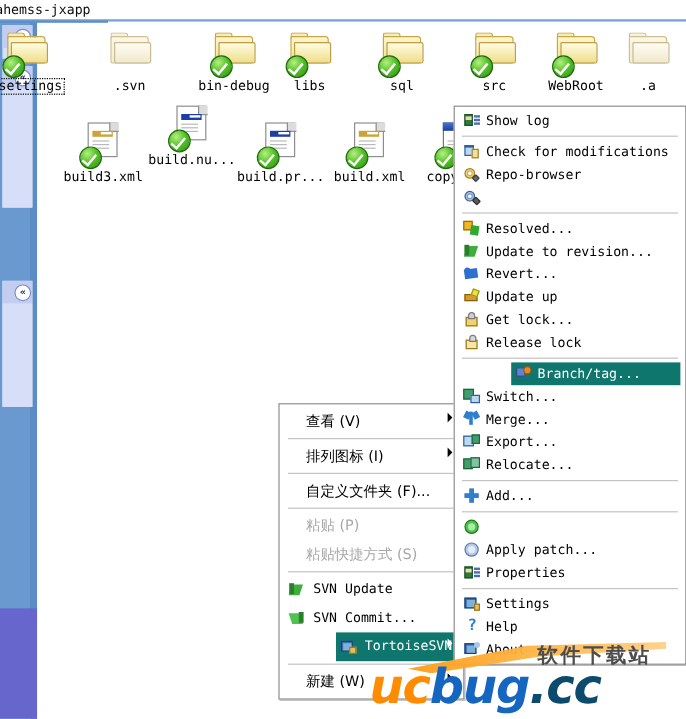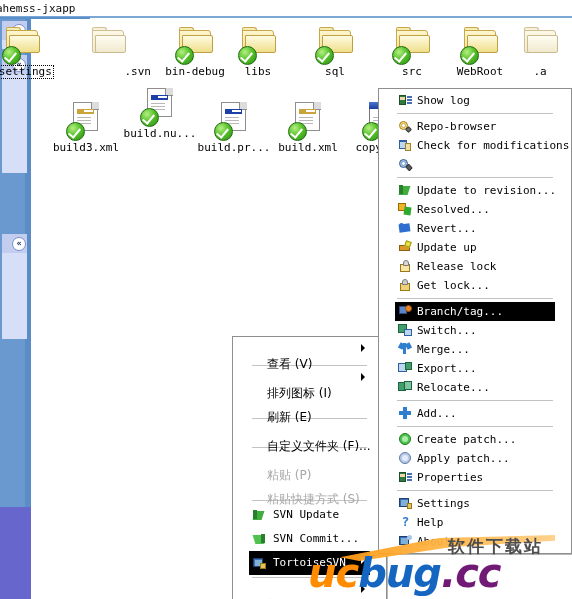--- a/index.html
+++ b/index.html
@@ -153,37 +153,37 @@
     border-top:none;border-left:none;
     transform:rotate(40deg);
   }
 
   
   .menu{
     position:absolute;background:#ffffff;
     border:1px solid #8e8e8e;
     box-shadow:1px 1px 0 rgba(0,0,0,.28);
     box-sizing:border-box;
-    padding:2px 16px;
+    padding:2px 4px;
   }
   .mi{
     position:relative;height:18px;line-height:18px;
     white-space:nowrap;cursor:default;
   }
   .mi .ico{
     position:absolute;left:3px;top:2px;width:15px;height:14px;
   }
   .mi .lbl{
     position:absolute;left:22px;top:0;
     font-family:"DejaVu Sans Mono","Liberation Mono",monospace;
     font-size:11px;color:#000;
   }
-  .mi.noicon .lbl{left:24px;margin-top:13px;}
+  .mi.noicon .lbl{left:24px;}
   .mi.dis .lbl{color:#a8a8a8;}
-  .mi.hi{background:#000000;}
+  .mi.hi{background:#0f766e;margin-left:43px;}
   .mi.hi .lbl{color:#ffffff;}
   .mi .arrow{
     position:absolute;right:5px;top:5px;
     width:0;height:0;border-left:4px solid #000;
     border-top:4px solid transparent;border-bottom:4px solid transparent;
   }
   .mi.hi .arrow{border-left-color:#ffffff;}
   .sep{height:1px;margin:3px 2px;background:#c3c3c3;}
 
   
@@ -229,21 +229,21 @@
   }
   #wm .uc{
     position:absolute;left:-22px;top:27px;
     font-family:"DejaVu Sans","Liberation Sans",sans-serif;
     font-size:40px;font-weight:bold;font-style:italic;
     letter-spacing:-1px;white-space:nowrap;
   }
   #wm .uc .u{color:#ff8c00;}
   #wm .uc .c1{color:#ff8c00;}
   #wm .uc .b{color:#1466c0;}
-  #wm .uc .d{color:#701a75;}
+  #wm .uc .d{color:#0c4a6e;}
 </style>
 </head>
 <body>
 
 <div id="titlebar">
   <div class="ttl">ahemss-jxapp</div>
   <div class="under"></div>
   <div class="under2"></div>
 </div>
 
@@ -273,21 +273,21 @@
 <div id="content">
   <div id="folderrow">
       <div class="iconitem" style="left: -52px; top: 6px;"><div class="glyph">
           <div class="folder">
             <div class="tab"></div>
             <div class="back"></div>
             <div class="front"></div>
           </div>
           <div class="ovl"></div>
         </div><span class="cap sel">.settings</span></div>
-      <div class="iconitem" style="left: 34px; top: 6px; text-align: right;"><div class="glyph">
+      <div class="iconitem" style="left: 34px; top: 6px;"><div class="glyph">
           <div class="folder plain">
             <div class="tab"></div>
             <div class="back"></div>
             <div class="front"></div>
           </div>
         </div><span class="cap">.svn</span></div>
       <div class="iconitem" style="left: 121px; top: 6px;"><div class="glyph">
           <div class="folder">
             <div class="tab"></div>
             <div class="back"></div>
@@ -404,23 +404,20 @@
 <div class="menu" id="cnmenu">
     <div class="mi noicon">
       <span class="lbl">查看 (V)</span>
       <span class="arrow"></span>
     </div>
     <div class="sep"></div>
     <div class="mi noicon">
       <span class="lbl">排列图标 (I)</span>
       <span class="arrow"></span>
     </div>
-    <div class="mi noicon">
-      <span class="lbl">刷新 (E)</span>
-    </div>
     <div class="sep"></div>
     <div class="mi noicon">
       <span class="lbl">自定义文件夹 (F)...</span>
     </div>
     <div class="sep"></div>
     <div class="mi dis noicon">
       <span class="lbl">粘贴 (P)</span>
     </div>
     <div class="mi dis noicon">
       <span class="lbl">粘贴快捷方式 (S)</span>
@@ -472,100 +469,100 @@
           <i class="sq" style="left: 9px; top: 6px; width: 5px; height: 2px; background: rgb(74, 111, 176);"></i>
           <i class="sq" style="left: 9px; top: 9px; width: 5px; height: 2px; background: rgb(74, 111, 176);"></i>
         </span>
       </span>
       <span class="lbl">Show log</span>
     </div>
     <div class="sep"></div>
     <div class="mi">
       <span class="ico">
         <span class="pi">
+          <i class="sq" style="left: 1px; top: 2px; width: 8px; height: 9px; background: rgb(188, 215, 240); border: 1px solid rgb(47, 95, 158);"></i>
+          <i class="sq" style="left: 1px; top: 2px; width: 8px; height: 2px; background: rgb(47, 95, 158);"></i>
+          <i class="sq" style="left: 7px; top: 5px; width: 6px; height: 8px; background: rgb(242, 223, 160); border: 1px solid rgb(155, 132, 48);"></i>
+        </span>
+      </span>
+      <span class="lbl">Check for modifications</span>
+    </div>
+    <div class="mi">
+      <span class="ico">
+        <span class="pi">
           <i class="sq" style="left: 1px; top: 2px; width: 9px; height: 9px; background: rgb(245, 217, 122); border-radius: 50%; border: 1px solid rgb(165, 130, 31);"></i>
           <i class="sq" style="left: 3px; top: 4px; width: 5px; height: 5px; background: rgb(255, 255, 255); border-radius: 50%; border: 1px solid rgb(201, 171, 85);"></i>
           <i class="sq" style="left: 8px; top: 8px; width: 5px; height: 5px; background: rgb(106, 106, 106); border-radius: 1px; border: 1px solid rgb(58, 58, 58); transform: rotate(45deg);"></i>
         </span>
       </span>
       <span class="lbl">Repo-browser</span>
     </div>
     <div class="mi">
       <span class="ico">
         <span class="pi">
-          <i class="sq" style="left: 1px; top: 2px; width: 8px; height: 9px; background: rgb(188, 215, 240); border: 1px solid rgb(47, 95, 158);"></i>
-          <i class="sq" style="left: 1px; top: 2px; width: 8px; height: 2px; background: rgb(47, 95, 158);"></i>
-          <i class="sq" style="left: 7px; top: 5px; width: 6px; height: 8px; background: rgb(242, 223, 160); border: 1px solid rgb(155, 132, 48);"></i>
-        </span>
-      </span>
-      <span class="lbl">Check for modifications</span>
-    </div>
-    <div class="mi">
-      <span class="ico">
-        <span class="pi">
           <i class="sq" style="left: 1px; top: 2px; width: 9px; height: 9px; background: rgb(159, 192, 228); border-radius: 50%; border: 1px solid rgb(58, 95, 146);"></i>
           <i class="sq" style="left: 3px; top: 4px; width: 5px; height: 5px; background: rgb(255, 255, 255); border-radius: 50%; border: 1px solid rgb(124, 158, 199);"></i>
           <i class="sq" style="left: 8px; top: 8px; width: 6px; height: 5px; background: rgb(90, 90, 90); border-radius: 1px; border: 1px solid rgb(47, 47, 47); transform: rotate(45deg);"></i>
         </span>
       </span>
     </div>
     <div class="sep"></div>
     <div class="mi">
       <span class="ico">
         <span class="pi">
+          <i class="sq" style="left: 0px; top: 1px; width: 8px; height: 8px; background: rgb(240, 180, 41); border: 1px solid rgb(154, 106, 11);"></i>
+          <i class="sq" style="left: 6px; top: 5px; width: 7px; height: 8px; background: rgb(47, 170, 47); transform: rotate(8deg);"></i>
+        </span>
+      </span>
+      <span class="lbl">Resolved...</span>
+    </div>
+    <div class="mi">
+      <span class="ico">
+        <span class="pi">
           <i class="sq" style="left: 2px; top: 3px; width: 9px; height: 9px; background: rgb(63, 174, 63); transform: skewX(-18deg);"></i>
           <i class="sq" style="left: 1px; top: 2px; width: 4px; height: 9px; background: rgb(42, 127, 42);"></i>
         </span>
       </span>
       <span class="lbl">Update to revision...</span>
     </div>
     <div class="mi">
       <span class="ico">
         <span class="pi">
-          <i class="sq" style="left: 0px; top: 1px; width: 8px; height: 8px; background: rgb(240, 180, 41); border: 1px solid rgb(154, 106, 11);"></i>
-          <i class="sq" style="left: 6px; top: 5px; width: 7px; height: 8px; background: rgb(47, 170, 47); transform: rotate(8deg);"></i>
-        </span>
-      </span>
-      <span class="lbl">Resolved...</span>
-    </div>
-    <div class="mi">
-      <span class="ico">
-        <span class="pi">
           <i class="sq" style="left: 1px; top: 3px; width: 11px; height: 8px; background: rgb(47, 111, 208); transform: rotate(-8deg);"></i>
           <i class="sq" style="left: 1px; top: 2px; width: 5px; height: 5px; background: rgb(47, 111, 208); border-radius: 50%;"></i>
         </span>
       </span>
       <span class="lbl">Revert...</span>
     </div>
     <div class="mi">
       <span class="ico">
         <span class="pi">
           <i class="sq" style="left: 1px; top: 5px; width: 11px; height: 6px; background: rgb(217, 154, 42); border: 1px solid rgb(138, 95, 15);"></i>
           <i class="sq" style="left: 7px; top: 1px; width: 6px; height: 6px; background: rgb(232, 226, 74); border: 1px solid rgb(156, 150, 16); transform: rotate(20deg);"></i>
         </span>
       </span>
       <span class="lbl">Update up</span>
     </div>
     <div class="mi">
       <span class="ico">
         <span class="pi">
+          <i class="sq" style="left: 2px; top: 5px; width: 10px; height: 8px; background: rgb(241, 209, 120); border: 1px solid rgb(154, 122, 20);"></i>
+          <i class="sq" style="left: 4px; top: 1px; width: 6px; height: 6px; background: rgb(207, 207, 207); border-radius: 3px 3px 0px 0px; border: 1px solid rgb(122, 122, 122);"></i>
+        </span>
+      </span>
+      <span class="lbl">Get lock...</span>
+    </div>
+    <div class="mi">
+      <span class="ico">
+        <span class="pi">
           <i class="sq" style="left: 2px; top: 5px; width: 10px; height: 8px; background: rgb(247, 230, 168); border: 1px solid rgb(154, 122, 20);"></i>
           <i class="sq" style="left: 5px; top: 1px; width: 6px; height: 6px; background: rgb(216, 216, 216); border-radius: 3px 3px 0px 0px; border: 1px solid rgb(122, 122, 122);"></i>
         </span>
       </span>
       <span class="lbl">Release lock</span>
-    </div>
-    <div class="mi">
-      <span class="ico">
-        <span class="pi">
-          <i class="sq" style="left: 2px; top: 5px; width: 10px; height: 8px; background: rgb(241, 209, 120); border: 1px solid rgb(154, 122, 20);"></i>
-          <i class="sq" style="left: 4px; top: 1px; width: 6px; height: 6px; background: rgb(207, 207, 207); border-radius: 3px 3px 0px 0px; border: 1px solid rgb(122, 122, 122);"></i>
-        </span>
-      </span>
-      <span class="lbl">Get lock...</span>
     </div>
     <div class="sep"></div>
     <div class="mi hi">
       <span class="ico">
         <span class="pi">
           <i class="sq" style="left: 1px; top: 2px; width: 8px; height: 8px; background: rgb(91, 134, 201); border: 1px solid rgb(46, 77, 125);"></i>
           <i class="sq" style="left: 7px; top: 1px; width: 7px; height: 7px; background: rgb(232, 135, 42); border-radius: 50%; border: 1px solid rgb(156, 84, 16);"></i>
         </span>
       </span>
       <span class="lbl">Branch/tag...</span>
@@ -618,21 +615,20 @@
       <span class="lbl">Add...</span>
     </div>
     <div class="sep"></div>
     <div class="mi">
       <span class="ico">
         <span class="pi">
           <i class="sq" style="left: 1px; top: 1px; width: 12px; height: 12px; background: rgb(79, 194, 79); border-radius: 50%; border: 1px solid rgb(31, 122, 31);"></i>
           <i class="sq" style="left: 4px; top: 4px; width: 6px; height: 6px; background: rgb(168, 237, 168); border-radius: 50%;"></i>
         </span>
       </span>
-      <span class="lbl">Create patch...</span>
     </div>
     <div class="mi">
       <span class="ico">
         <span class="pi">
           <i class="sq" style="left: 1px; top: 1px; width: 12px; height: 12px; background: rgb(184, 201, 232); border-radius: 50%; border: 1px solid rgb(95, 122, 168);"></i>
           <i class="sq" style="left: 4px; top: 4px; width: 6px; height: 6px; background: rgb(228, 236, 248); border-radius: 50%;"></i>
         </span>
       </span>
       <span class="lbl">Apply patch...</span>
     </div>

